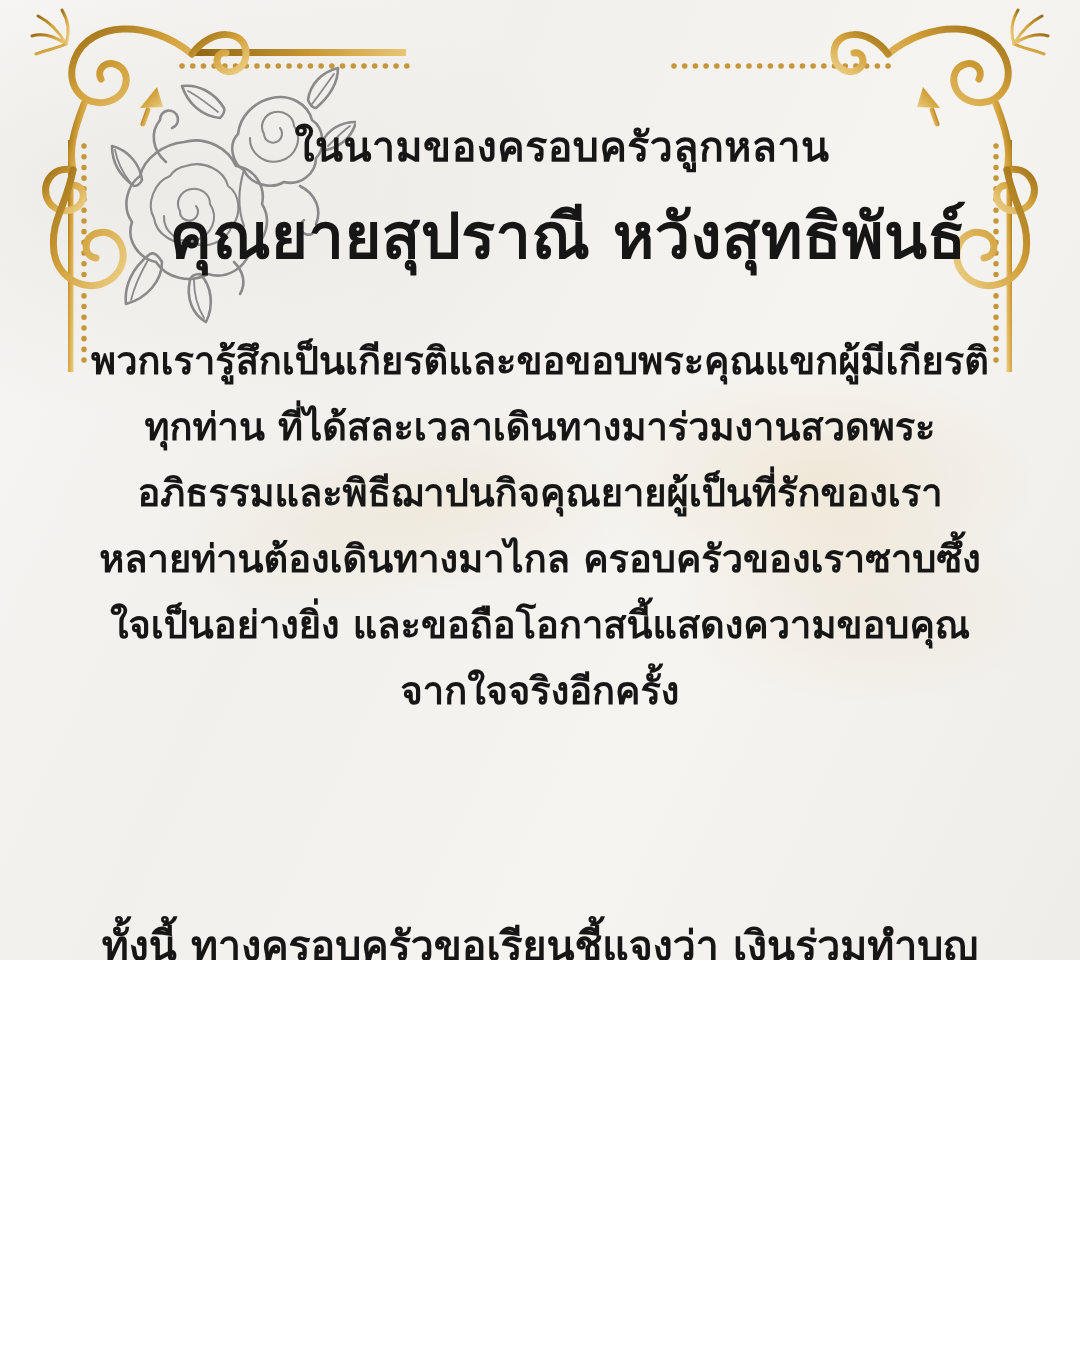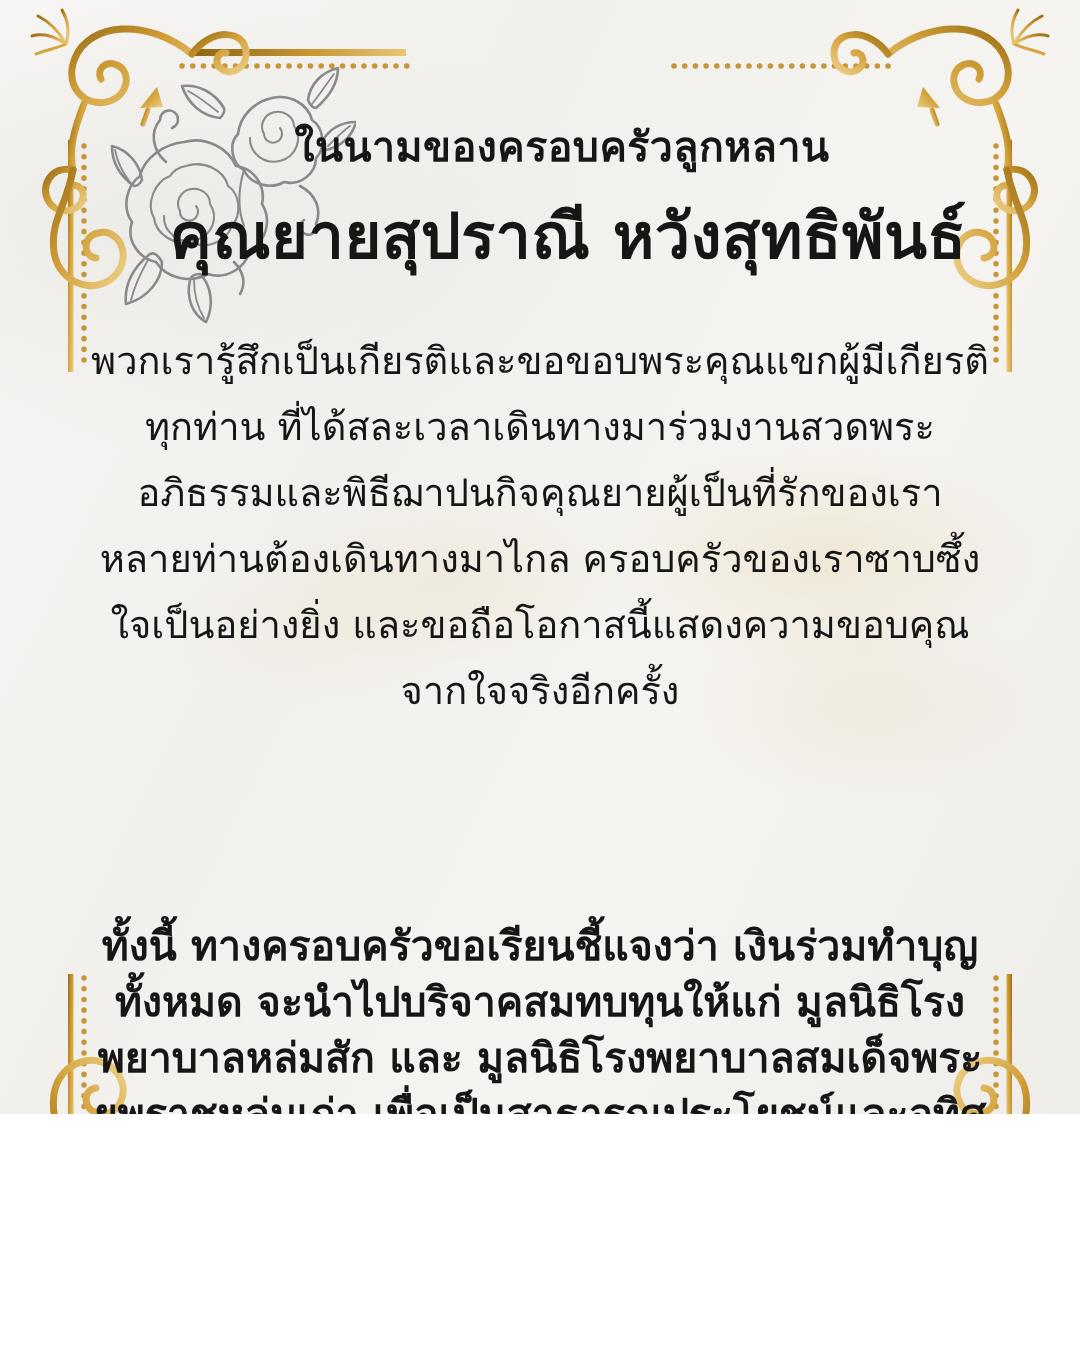--- a/index.html
+++ b/index.html
@@ -1,18 +1,18 @@
 <!DOCTYPE html>
 <html><head>
 <meta charset="utf-8">
 <style>
   html,body{margin:0;padding:0;}
   .page{
     position:relative;
-    width:1080px;height:1114px;
+    width:1080px;height:960px;
     overflow:hidden;
     color:#161616;
     font-family:"DejaVu Sans","Liberation Sans",sans-serif;
     background-color:#f4f3f1;
     background-image:
       radial-gradient(ellipse 320px 170px at 76% 50%, rgba(224,202,150,0.28), transparent 70%),
       radial-gradient(ellipse 260px 130px at 42% 52%, rgba(226,208,162,0.22), transparent 70%),
       radial-gradient(ellipse 280px 150px at 80% 63%, rgba(220,198,148,0.18), transparent 70%),
       radial-gradient(ellipse 240px 120px at 30% 56%, rgba(228,212,170,0.16), transparent 70%),
       radial-gradient(ellipse 600px 300px at 15% 20%, rgba(236,234,230,0.9), transparent 75%),
@@ -30,21 +30,21 @@
   .name-title{
     position:absolute;top:186px;left:0;width:100%;
     text-align:center;font-size:63px;font-weight:800;
     transform:translateX(28px);
     letter-spacing:0.5px;
   }
   .para{
     position:absolute;left:72px;right:72px;
     text-align:center;white-space:pre-line;
   }
-  .para-thanks{top:328px;font-size:38px;line-height:66px;font-weight:400;}
+  .para-thanks{top:328px;font-size:38px;line-height:66px;font-weight:700;}
   .para-apology{top:726px;font-size:38px;line-height:64px;font-weight:500;}
   .para-donation{top:918px;font-size:41px;line-height:56px;font-weight:800;text-align:center;}
 </style>
 </head>
 <body>
 
 <div class="page">
 
   <svg class="frame-svg" viewBox="0 0 1080 1346" aria-hidden="true">
     <defs>

